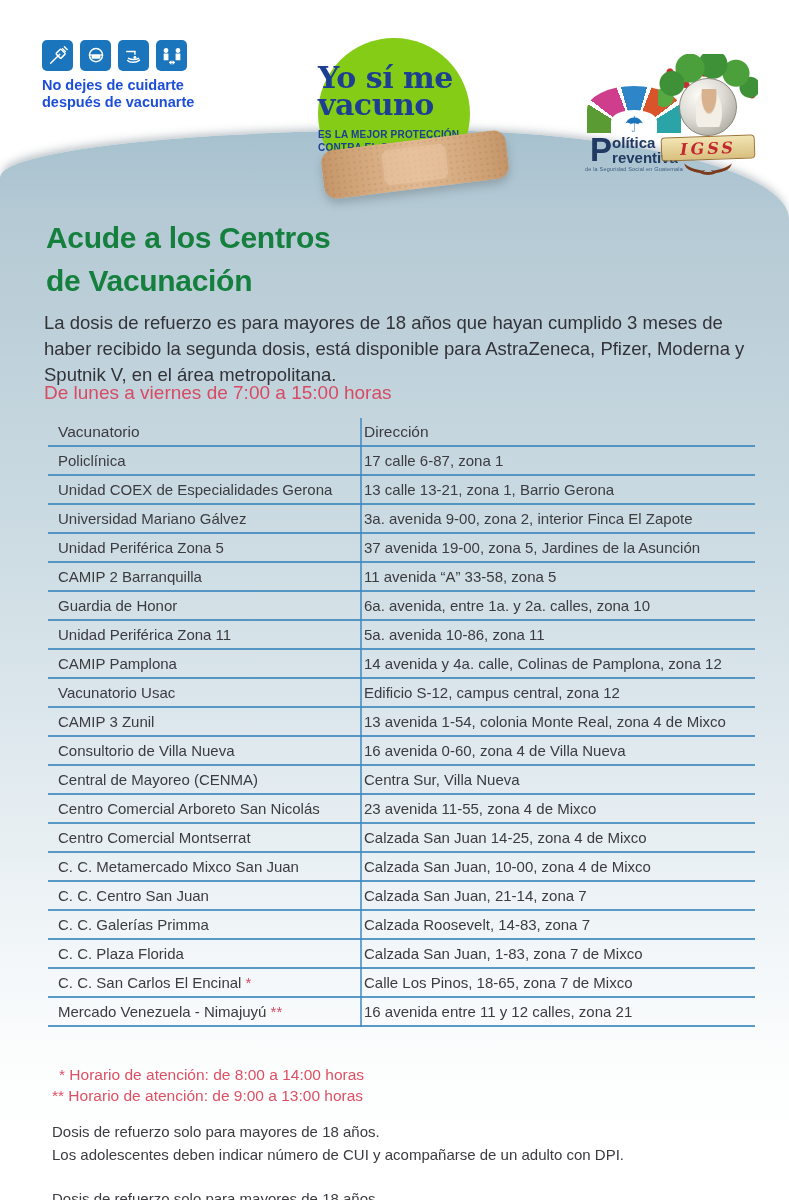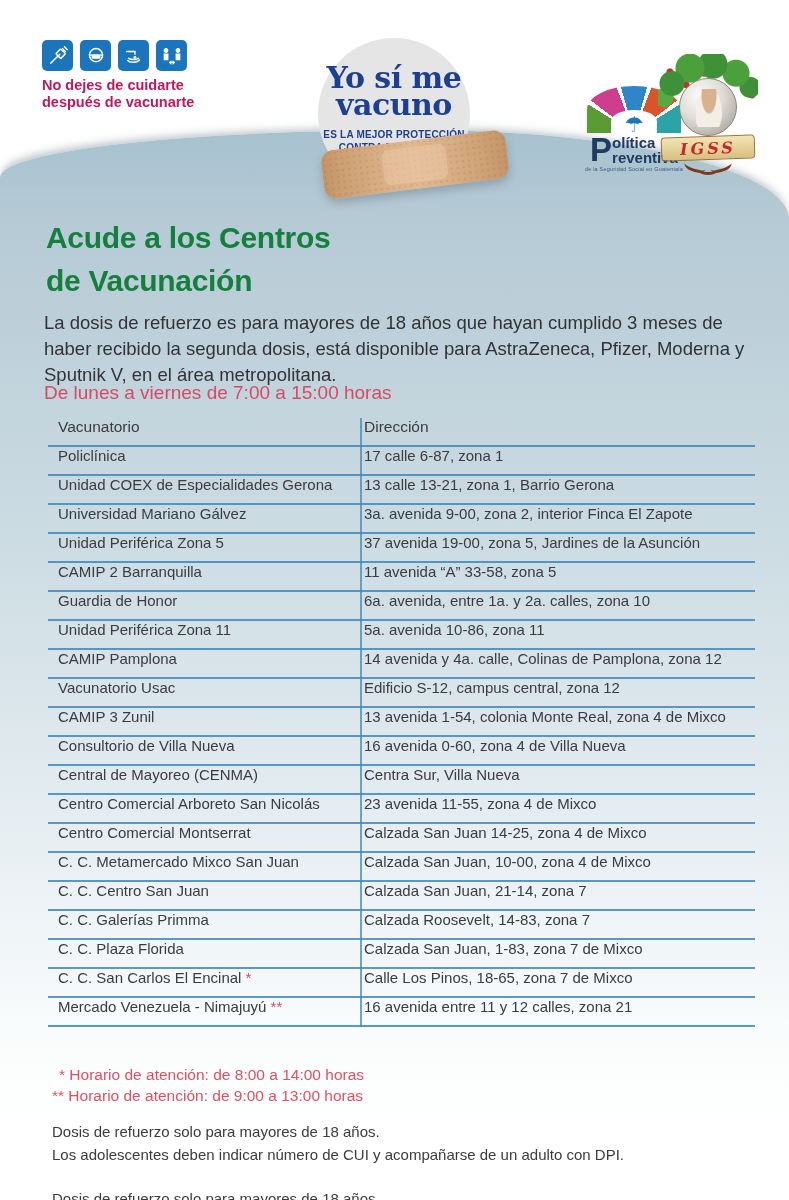--- a/index.html
+++ b/index.html
@@ -15,25 +15,25 @@
     box-shadow:0 -5px 9px -3px rgba(96,110,122,.42);
     z-index:1;
   }
 
   
   .care { position:absolute; left:42px; top:40px; z-index:5; }
   .care-icons { display:flex; gap:7px; }
   .icon-sq { width:31px; height:31px; background:#1b75bc; border-radius:5px;
              display:flex; align-items:center; justify-content:center; }
   .icon-sq svg { width:22px; height:22px; }
-  .care-text { margin-top:6px; color:#be185d; font-weight:bold; font-size:14.5px; line-height:17px; }
+  .care-text { margin-top:6px; color:#1d4ed8; font-weight:bold; font-size:14.5px; line-height:17px; }
 
   
   .badge { position:absolute; left:318px; top:38px; width:152px; height:152px;
-           border-radius:50%; background:#e5e5e5; z-index:3; text-align:center; }
+           border-radius:50%; background:#84cc16; z-index:3; text-align:left; }
   .badge-title { padding-top:26px; font-family:"DejaVu Serif", serif; font-weight:bold;
                  color:#1c3f92; font-size:30px; line-height:27px; letter-spacing:-0.5px; }
   .badge-sub { margin-top:11px; color:#1c3f92; font-weight:bold; font-size:10px;
                line-height:12.5px; letter-spacing:.2px; white-space:nowrap; }
 
   
   .bandage { position:absolute; left:322px; top:140px; width:186px; height:49px;
              transform:rotate(-7deg); border-radius:13px; z-index:4;
              background:
                radial-gradient(circle, rgba(90,55,25,.10) 1px, transparent 1.6px),
@@ -103,21 +103,21 @@
 
   
   .title { position:absolute; left:46px; top:216px; z-index:2; color:#15803d;
            font-size:30px; font-weight:800; line-height:43px; letter-spacing:-0.3px; }
   .intro { position:absolute; left:44px; top:310px; width:716px; z-index:2;
            color:#323238; font-size:18.5px; line-height:26px; }
   .schedule { position:absolute; left:44px; top:382px; z-index:2;
               color:#d84a63; font-size:19px; }
 
   .vtable { position:absolute; left:48px; top:418px; width:707px; z-index:2; color:#3b3b40; }
-  .vrow { display:flex; height:29px; 
+  .vrow { display:flex; height:29px; align-items:center;
           border-bottom:2px solid rgba(62,136,189,.85); font-size:15px; }
   .vhead { font-size:15.5px; }
   .c1 { width:312px; padding-left:10px; white-space:nowrap; }
   .c2 { flex:1; padding-left:4px; white-space:nowrap; }
   .vdivider { position:absolute; left:312px; top:0; bottom:0; width:2px;
               background:rgba(62,136,189,.75); }
   .mark { color:#d84a63; }
 
   .footnotes { position:absolute; left:52px; top:1064px; z-index:2;
                color:#dd5064; font-size:15.5px; line-height:21px; }

